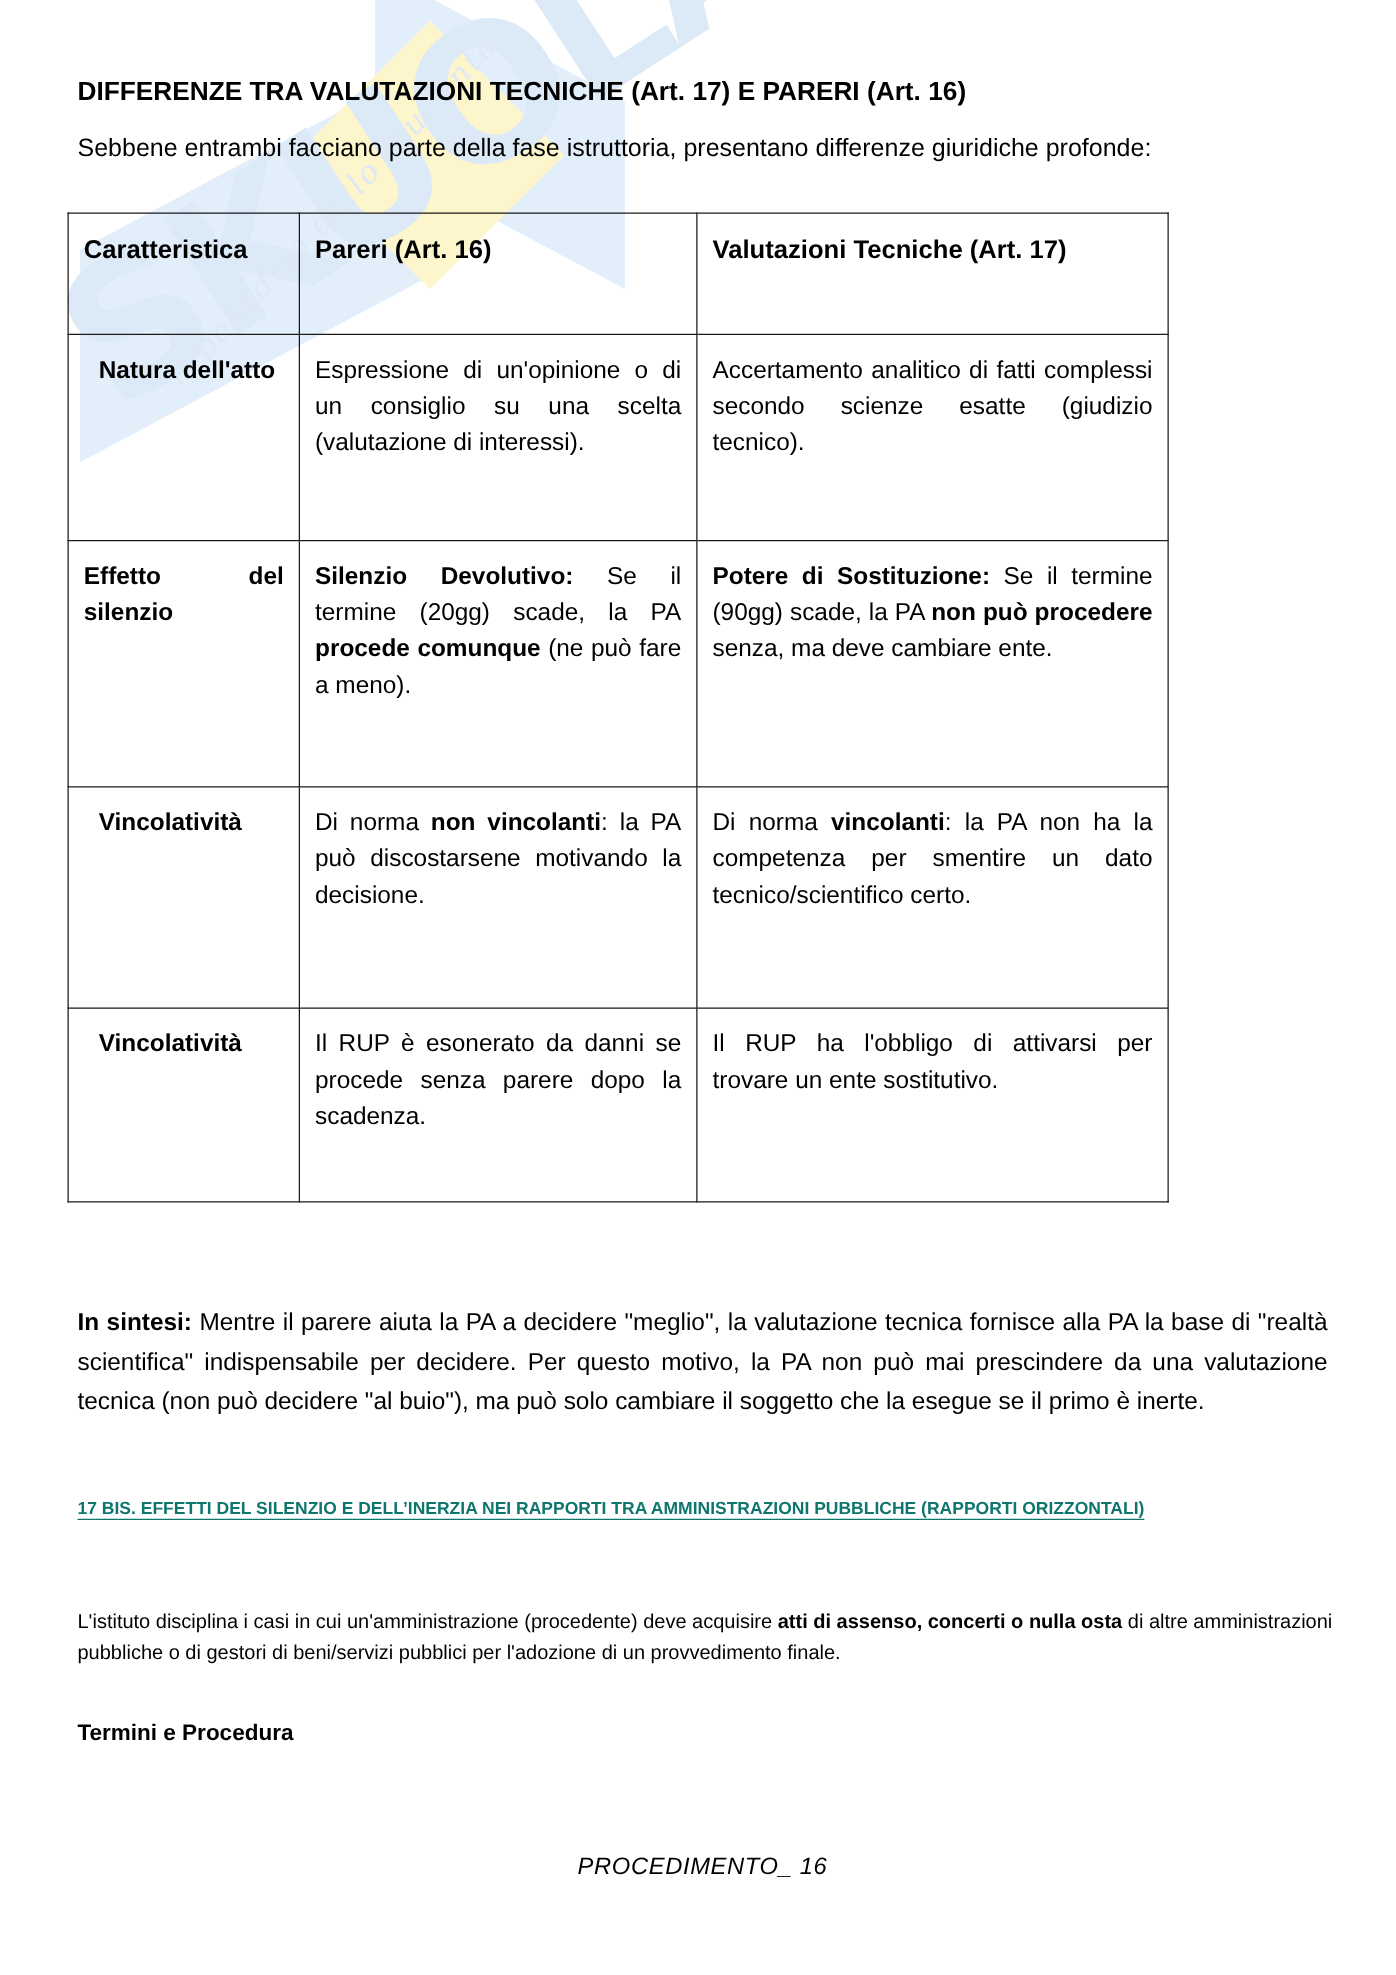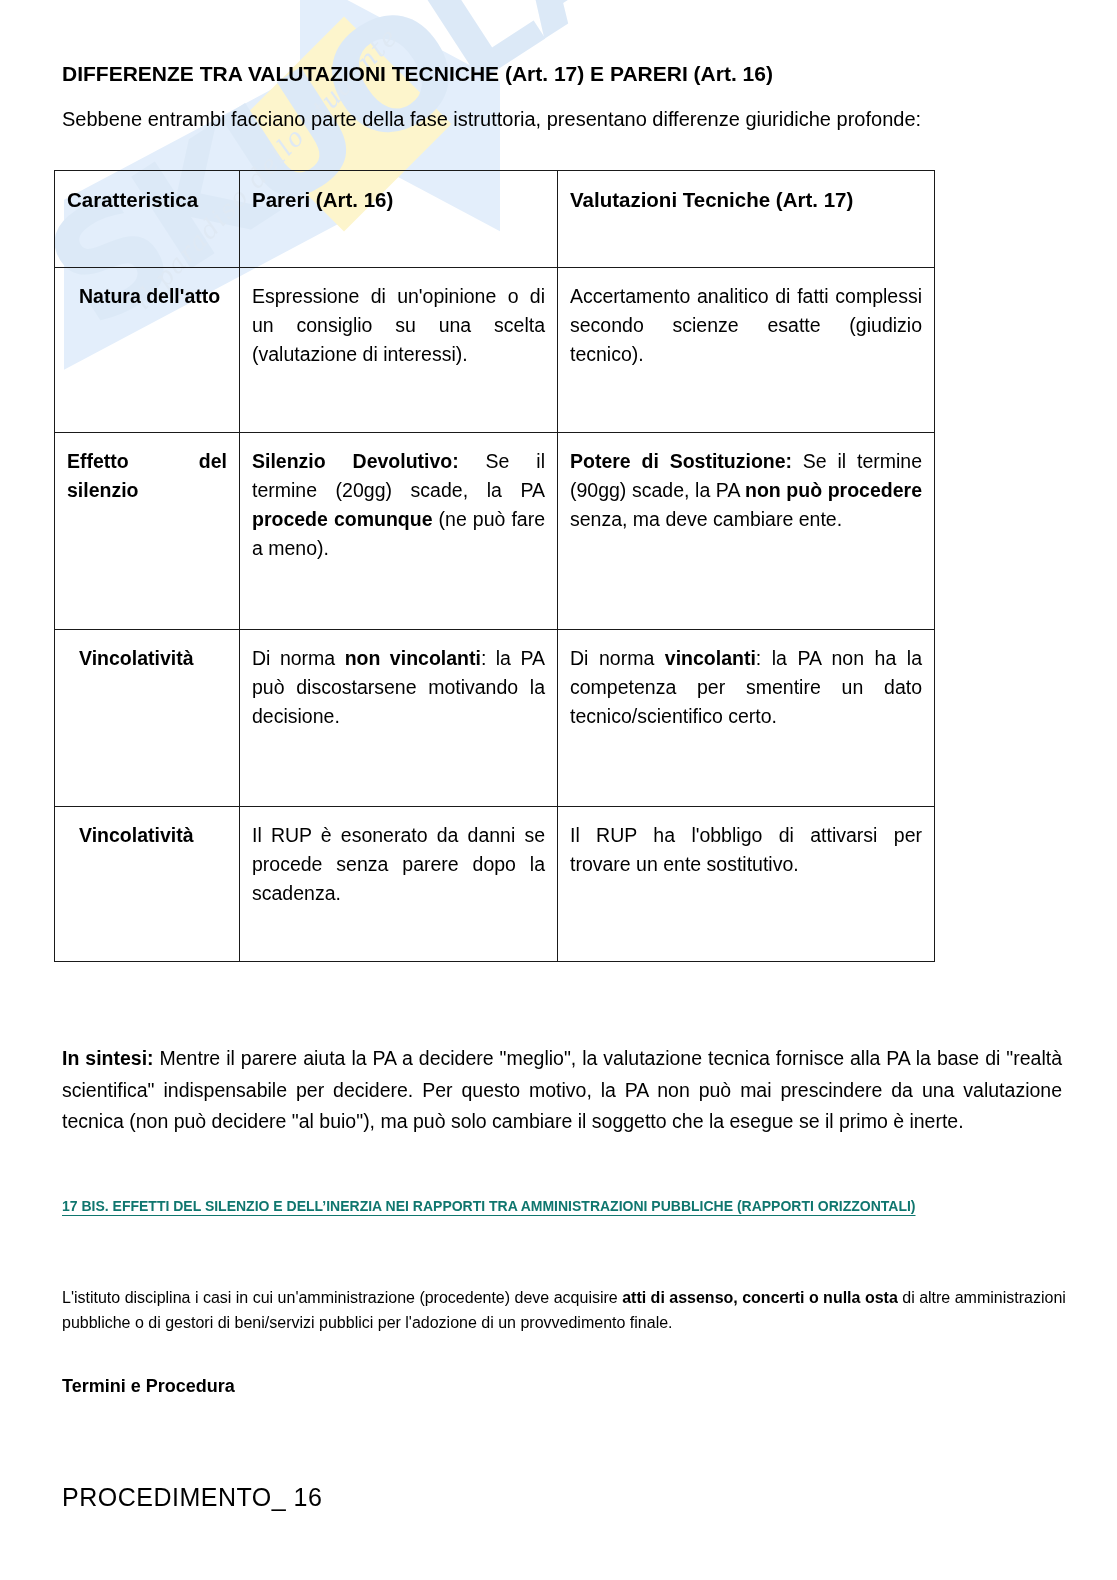--- a/index.html
+++ b/index.html
@@ -175,23 +175,24 @@
   .sub-head {
     position: absolute;
     left: 62px; top: 1376px;
     font-size: 18px;
     font-weight: bold;
   }
   .footer {
     position: absolute;
     left: 62px; top: 1483px;
     width: 1000px;
-    text-align: left;
-    font-size: 25px;
+    text-align: center;
+    font-size: 19px;
     letter-spacing: 0.5px;
+    font-style: italic;
   }
   b, strong { font-weight: bold; }
 </style>
 </head>
 <body>
 
 <div id="page">
 
   <div id="watermark">
     <div class="wm-blue-a"></div>

